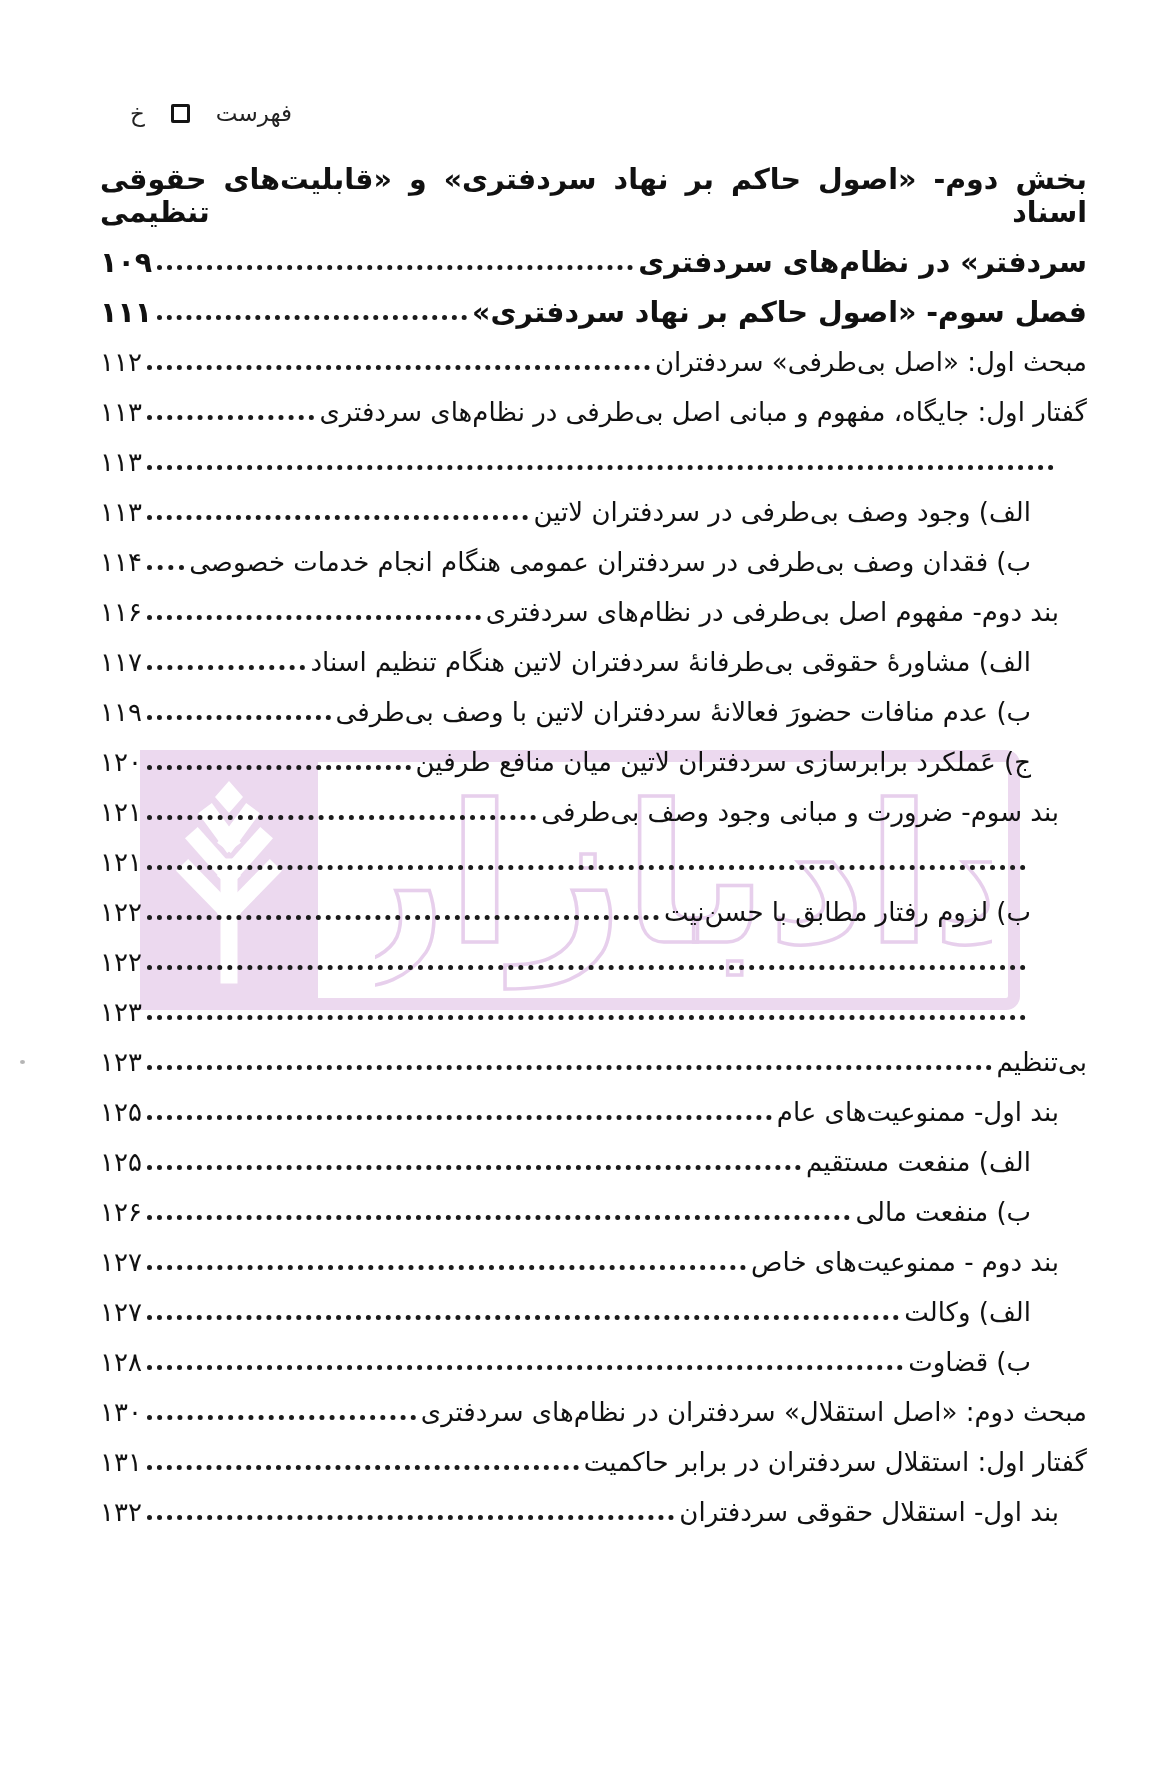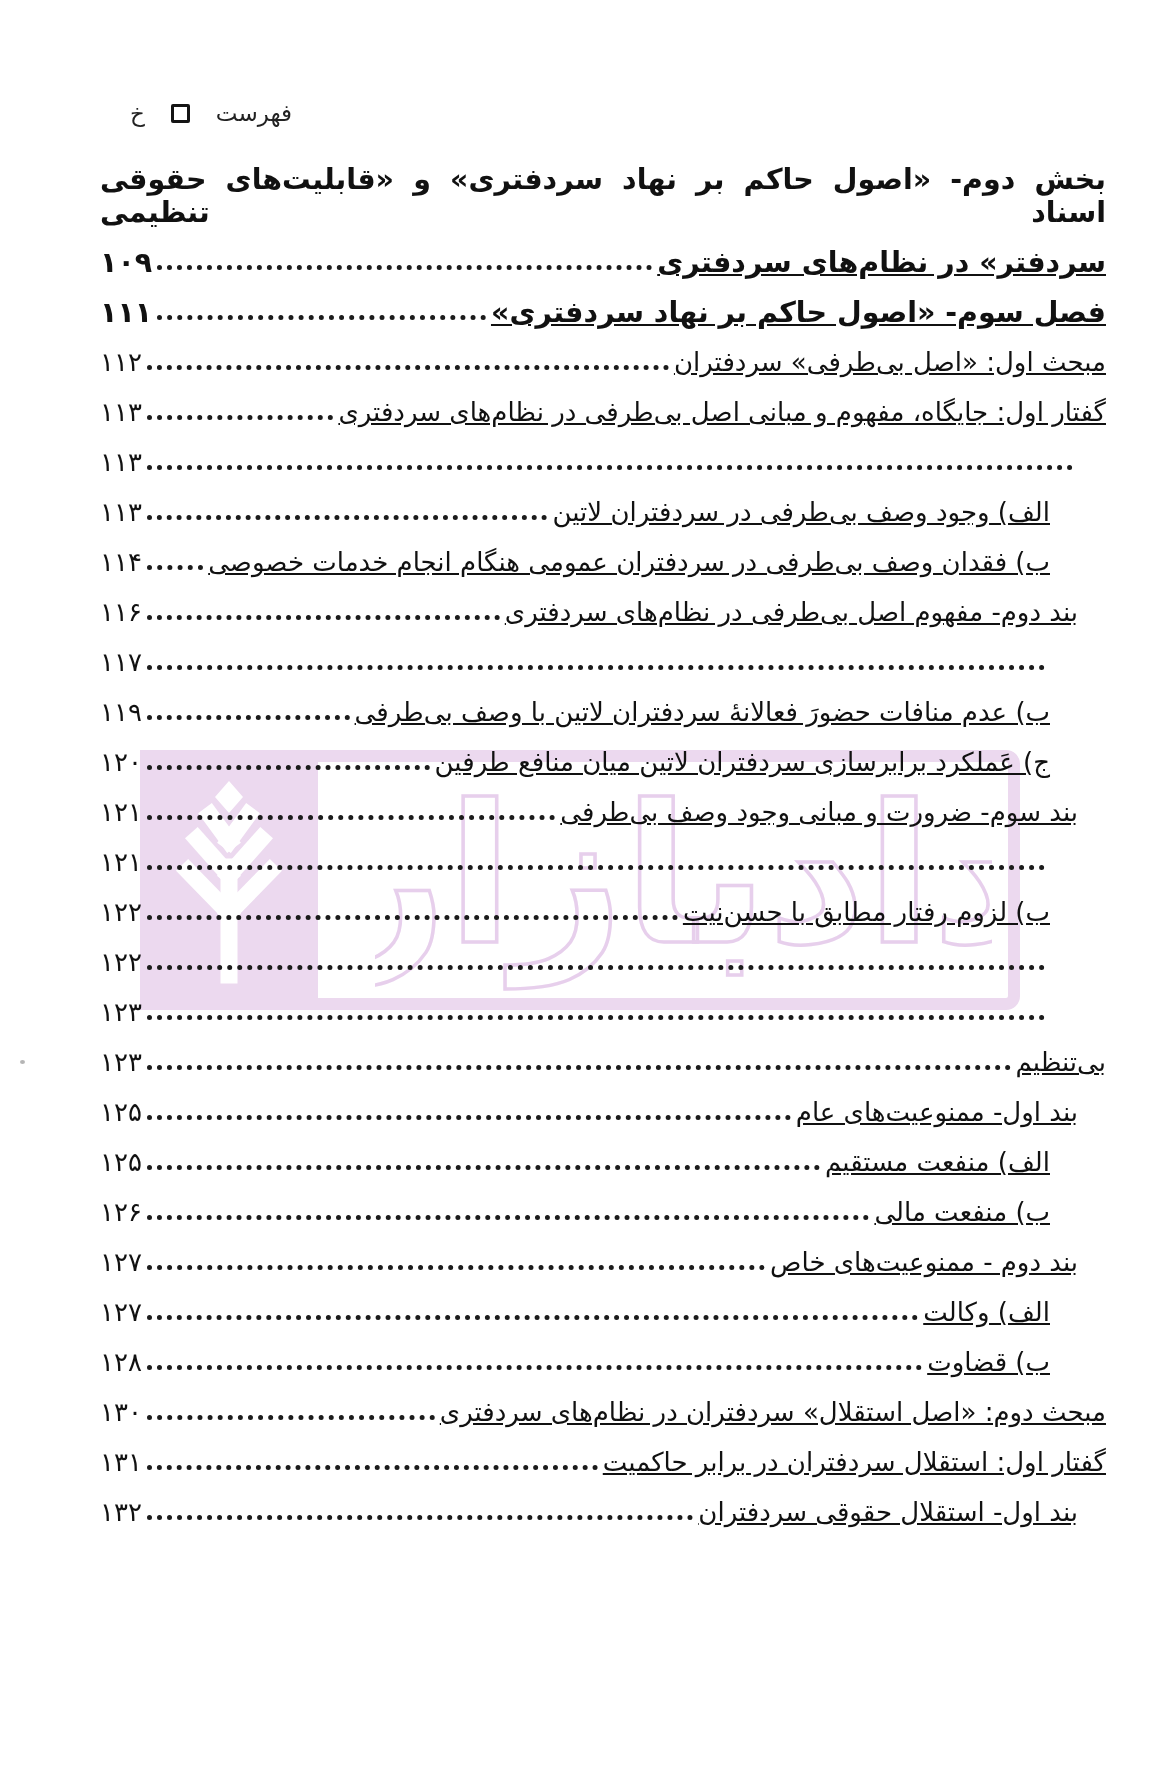--- a/index.html
+++ b/index.html
@@ -27,28 +27,28 @@
     display:flex;align-items:center;justify-content:center;}
   .wm-callig{
     position:absolute;left:235px;right:28px;top:-8px;bottom:0;
     display:flex;align-items:center;justify-content:center;
     font-size:192px;font-weight:bold;line-height:1;
     color:transparent;-webkit-text-stroke:3.5px #e7cfec;
     letter-spacing:4px;white-space:nowrap;overflow:hidden;
   }
 
   
-  .toc{position:absolute;top:163px;right:64px;left:100px;z-index:1;direction:rtl;}
+  .toc{position:absolute;top:163px;right:83px;left:100px;z-index:1;direction:rtl;}
   .toc-entry{margin:0 0 17px 0;font-size:26px;}
   .toc-entry.bold{font-weight:bold;font-size:28.5px;}
   .toc-entry.indent-1{padding-right:28px;}
   .toc-entry.indent-2{padding-right:56px;}
   .wrap-line{text-align:justify;text-align-last:justify;line-height:33px;margin-bottom:17px;}
   .toc-row{display:flex;align-items:flex-end;line-height:33px;}
-  .toc-title{flex:0 0 auto;white-space:nowrap;text-decoration:underline;}
+  .toc-title{flex:0 0 auto;white-space:nowrap;}
   .leader{flex:1 1 auto;min-width:14px;border-bottom:5px dotted #1b1b1b;margin:0 5px 9px 5px;}
   .toc-page{flex:0 0 auto;}
 
   .speck{position:absolute;left:20px;top:1060px;width:5px;height:4px;background:#b5b5b5;border-radius:50%;z-index:1;}
 </style>
 </head>
 <body>
 
 <div class="watermark">
   <div class="wm-frame"></div>
@@ -143,20 +143,21 @@
     <div class="toc-row">
       <span class="toc-title">بند دوم- مفهوم اصل بی‌طرفی در نظام‌های سردفتری</span>
       <span class="leader"></span>
       <span class="toc-page">۱۱۶</span>
     </div>
   </div>
 
   <div class="toc-entry indent-2">
 
     <div class="toc-row">
+      <span class="toc-title">الف) مشاورهٔ حقوقی بی‌طرفانهٔ سردفتران لاتین هنگام تنظیم اسناد</span>
       <span class="leader"></span>
       <span class="toc-page">۱۱۷</span>
     </div>
   </div>
 
   <div class="toc-entry indent-2">
 
     <div class="toc-row">
       <span class="toc-title">ب) عدم منافات حضورَ فعالانهٔ سردفتران لاتین با وصف بی‌طرفی</span>
       <span class="leader"></span>

